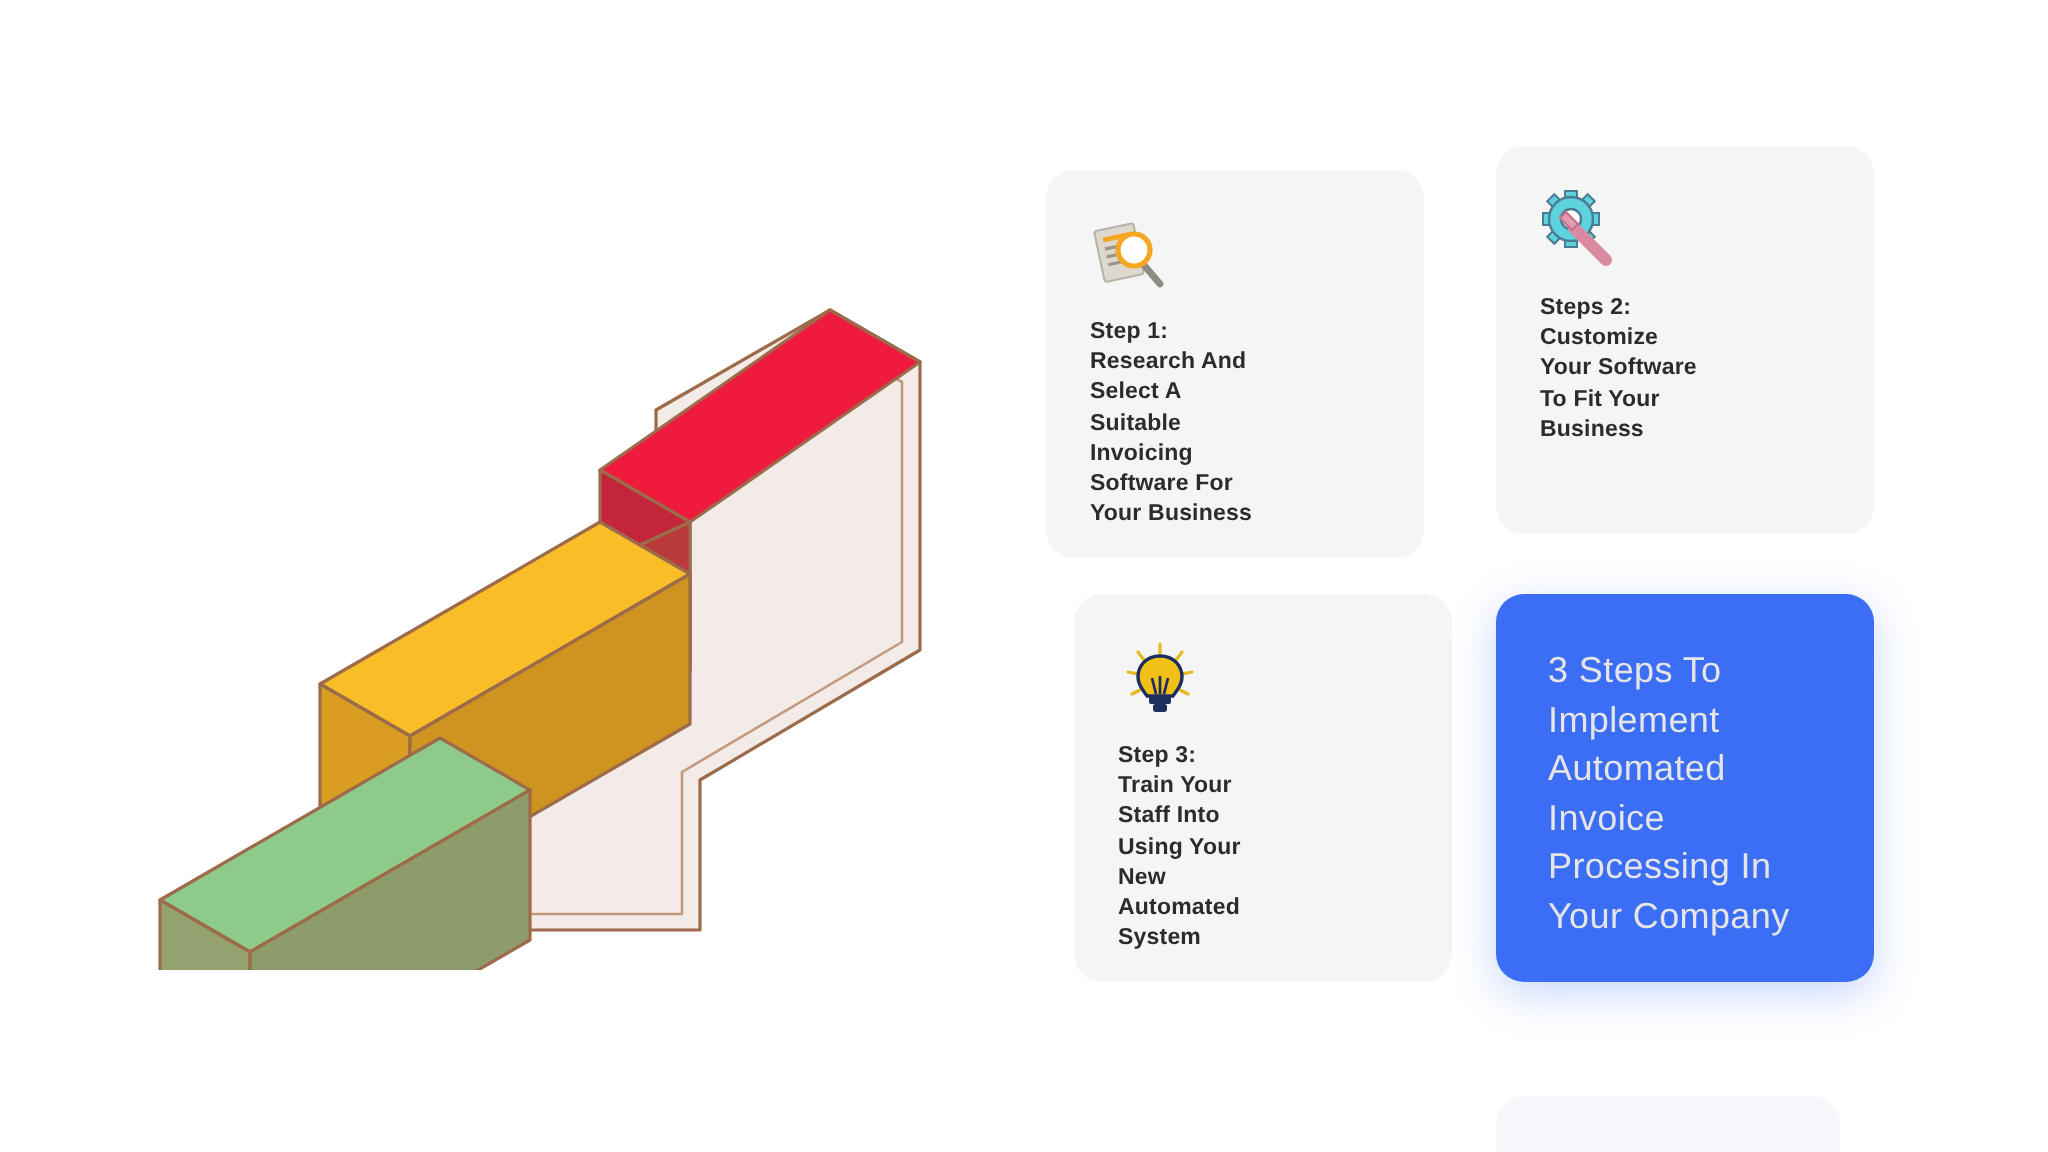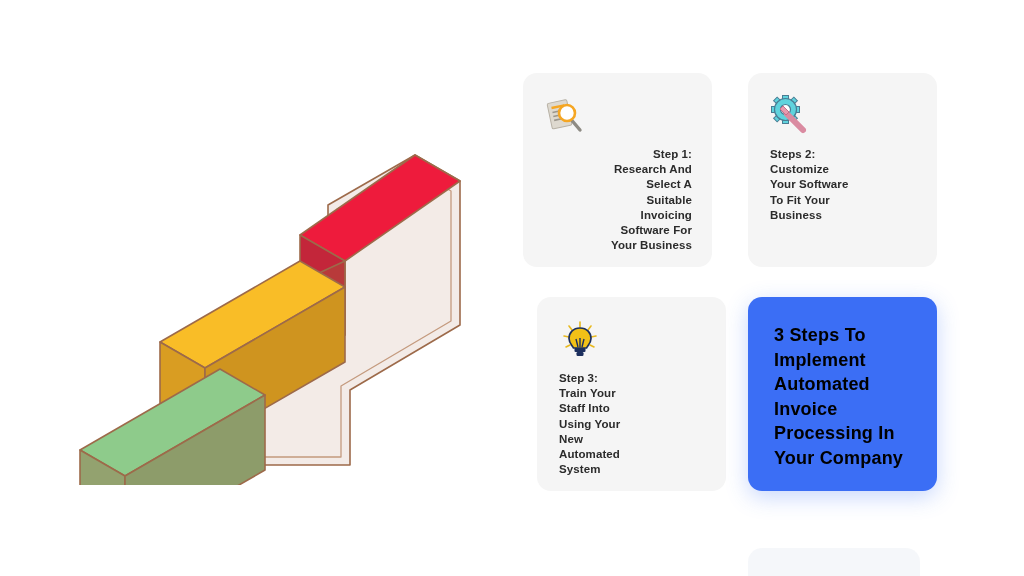--- a/index.html
+++ b/index.html
@@ -45,21 +45,21 @@
   }
 
   .card {
     position: absolute;
     width: 189px;
     height: 194px;
     border-radius: 14px;
     background: #f5f5f5;
     padding: 22px 20px 18px 22px;
   }
-  .card.c1 { left: 0px;   top: 0px; text-align: right;   }
+  .card.c1 { left: 0px;   top: 12px;   }
   .card.c2 { left: 225px; top: 0px;   }
   .card.c3 { left: 14px;   top: 224px; }
   .card.c4 {
     left: 225px; top: 224px;
     background: #3b6ef5;
     box-shadow: 0 6px 22px rgba(59,110,245,0.28);
     padding: 26px 18px 18px 26px;
   }
 
   .card-icon {
@@ -74,23 +74,23 @@
     font-size: 11.5px;
     font-weight: bold;
     line-height: 15.2px;
     color: #2b2b2b;
     letter-spacing: 0.1px;
     white-space: pre-line;
   }
 
   .headline {
     font-size: 18px;
-    font-weight: bold;
+    font-weight: normal;
     line-height: 24.5px;
-    color: #000000;
+    color: #e5e5e5;
     letter-spacing: 0.2px;
     white-space: pre-line;
   }
 
   
   #ghost-card {
     position: absolute;
     left: 748px;
     top: 548px;
     width: 172px;

